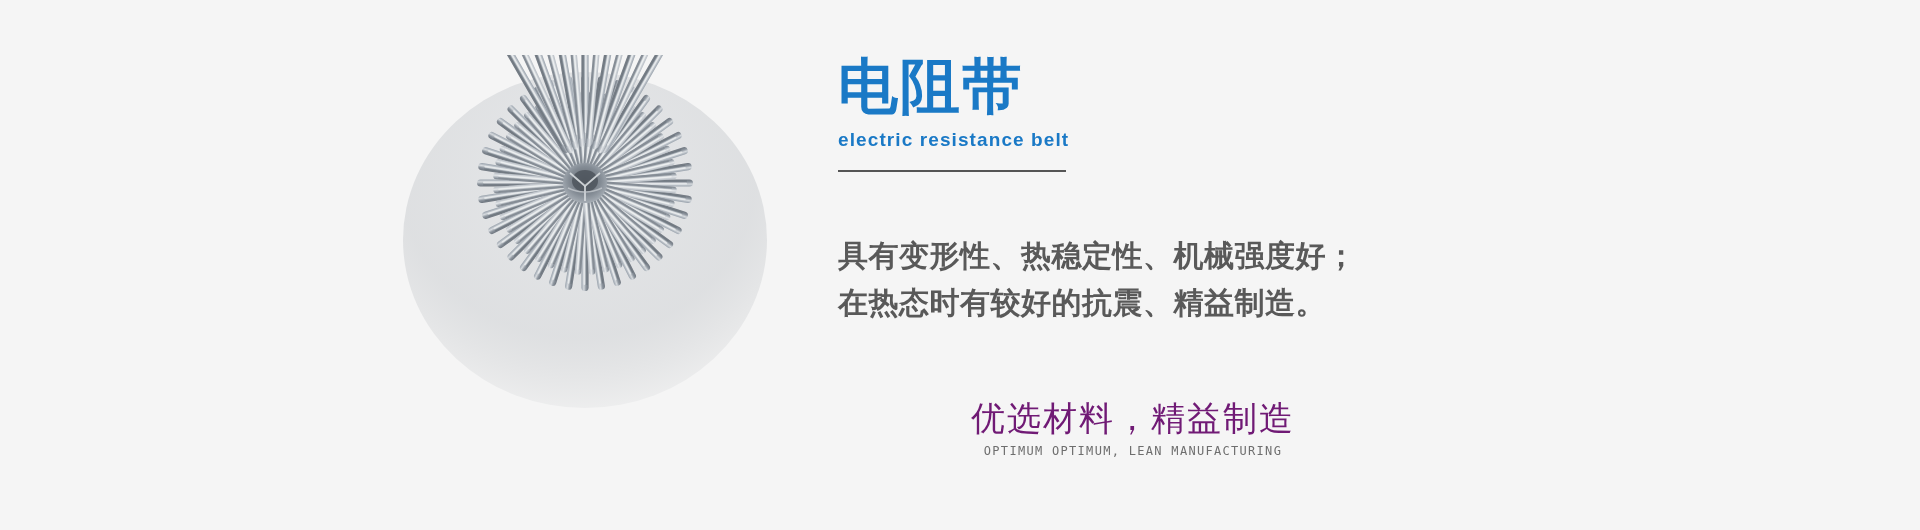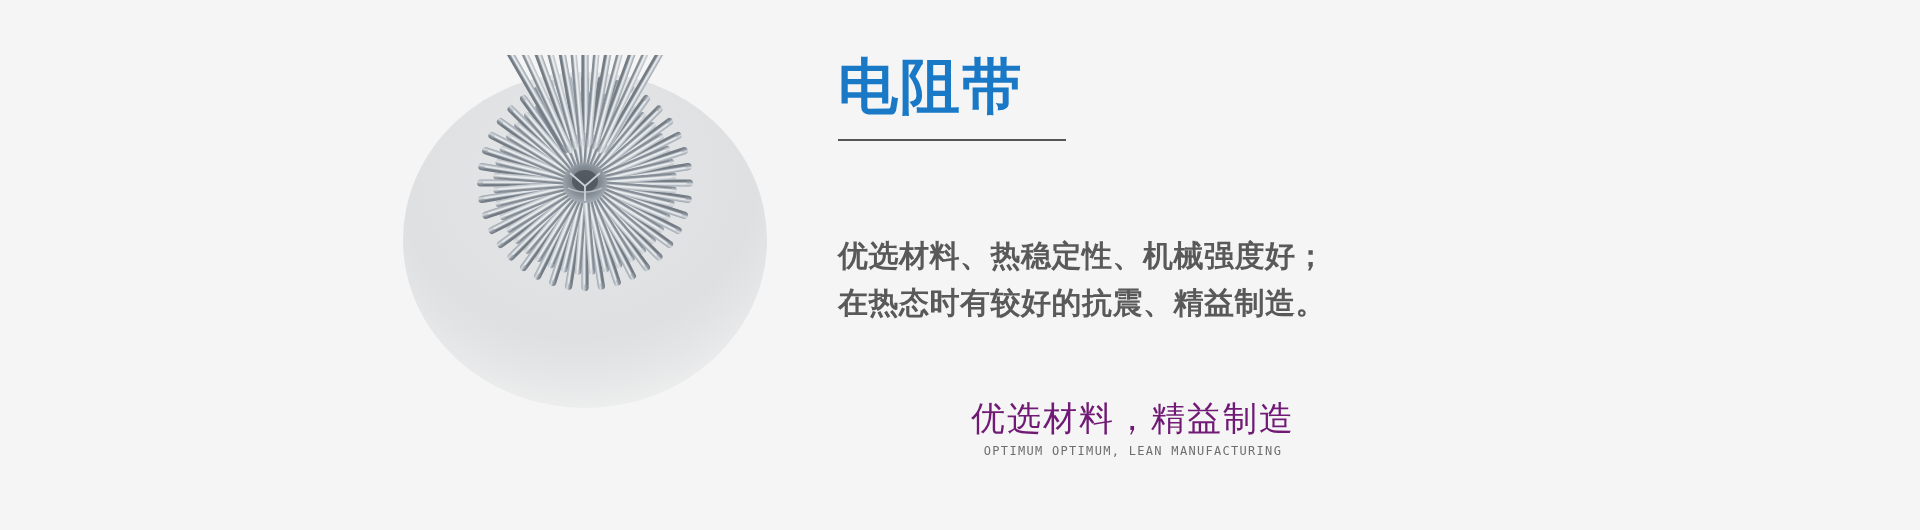--- a/index.html
+++ b/index.html
@@ -459,25 +459,26 @@
         <path d="M215 131 L215 146" stroke="#d7dbdf" stroke-width="1.8" fill="none" opacity="0.9"></path>
         <path d="M198 133 Q215 141 232 133" stroke="#c4c9ce" stroke-width="1.4" fill="none" opacity="0.8"></path>
       </g>
     </svg>
   </div>
 
   <div class="content">
 
     <div class="title-block">
       <div class="main-title">电阻带</div>
+      <div class="sub-title">electric resistance belt</div>
       <div class="divider"></div>
     </div>
 
     <div class="description">
-      <span class="desc-line">优选材料、热稳定性、机械强度好；</span>
+      <span class="desc-line">具有变形性、热稳定性、机械强度好；</span>
       <span class="desc-line">在热态时有较好的抗震、精益制造。</span>
     </div>
 
     <div class="tagline">
       <div class="tagline-cn">优选材料，精益制造</div>
       <div class="tagline-en">OPTIMUM OPTIMUM, LEAN MANUFACTURING</div>
     </div>
 
   </div>
 </div>

